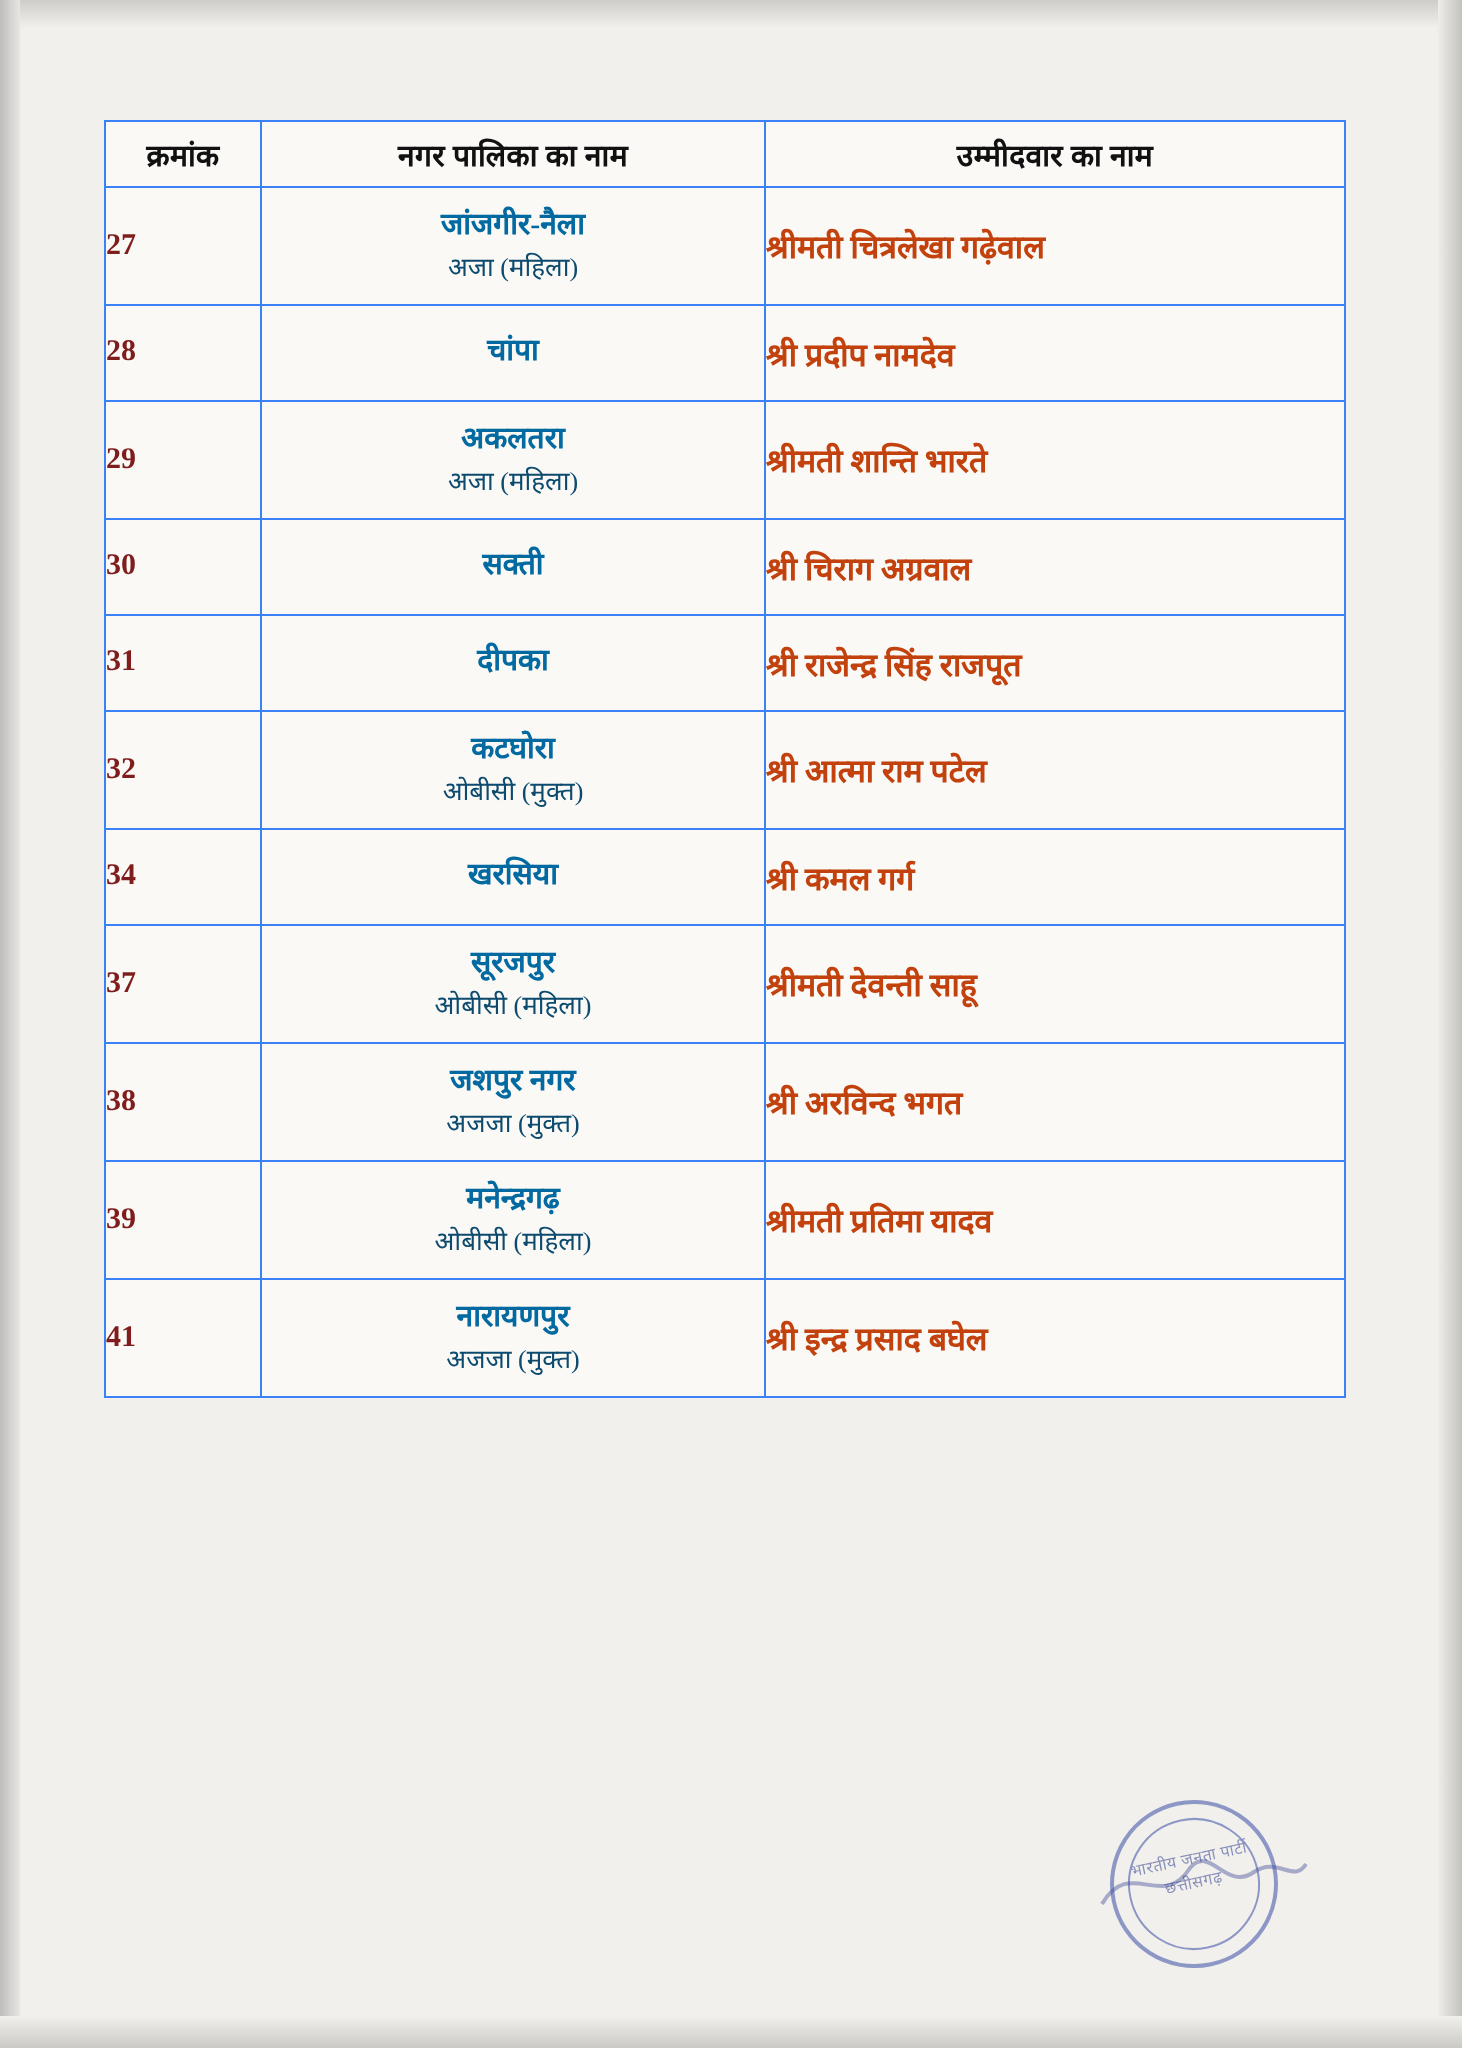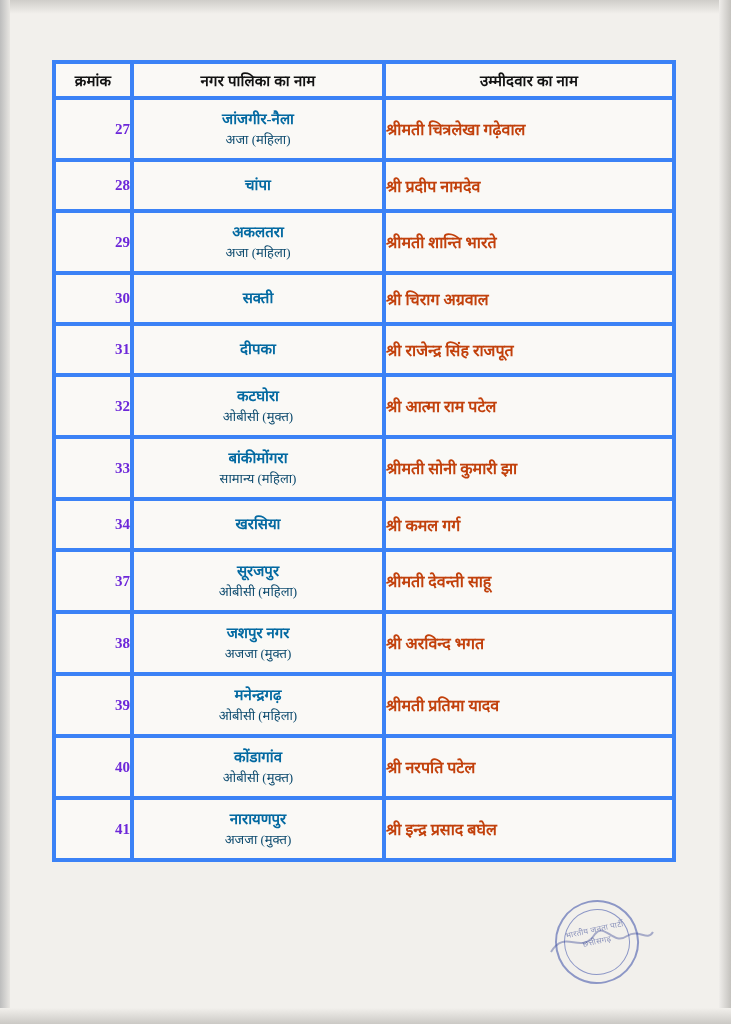--- a/index.html
+++ b/index.html
@@ -50,40 +50,40 @@
     top: 60px;
     width: 620px;
   }
   table.list {
     border-collapse: collapse;
     width: 620px;
     table-layout: fixed;
     background: #faf9f6;
   }
   table.list th, table.list td {
-    border: 4px solid #3b82f6;
+    border: 1px solid #3b82f6;
     padding: 0;
     vertical-align: middle;
   }
   col.c-sn { width: 78px; }
   col.c-np { width: 252px; }
   col.c-cand { width: 290px; }
   thead th {
     height: 32px;
     font-size: 15px;
     font-weight: 700;
     text-align: center;
     color: #111;
     letter-spacing: 0.2px;
   }
   td.sn {
-    text-align: right;
+    text-align: left;
     font-size: 15px;
     font-weight: 700;
-    color: #6d28d9;
+    color: #7f1d1d;
   }
   td.np {
     text-align: center;
     padding: 7px 4px 8px 4px;
     line-height: 1.35;
   }
   td.np .name {
     font-size: 15px;
     font-weight: 700;
     color: #0369a1;
@@ -206,28 +206,20 @@
             <td class="cand">श्री राजेन्द्र सिंह राजपूत</td>
           </tr>
           <tr class="r-tall">
             <td class="sn">32</td>
             <td class="np">
               <span class="name">कटघोरा</span>
               <span class="sub">ओबीसी (मुक्त)</span>
             </td>
             <td class="cand">श्री आत्मा राम पटेल</td>
           </tr>
-          <tr class="r-tall">
-            <td class="sn">33</td>
-            <td class="np">
-              <span class="name">बांकीमोंगरा</span>
-              <span class="sub">सामान्य (महिला)</span>
-            </td>
-            <td class="cand">श्रीमती सोनी कुमारी झा</td>
-          </tr>
           <tr class="r-short">
             <td class="sn">34</td>
             <td class="np">
               <span class="name">खरसिया</span>
             </td>
             <td class="cand">श्री कमल गर्ग</td>
           </tr>
           <tr class="r-tall">
             <td class="sn">37</td>
             <td class="np">
@@ -244,28 +236,20 @@
             </td>
             <td class="cand">श्री अरविन्द भगत</td>
           </tr>
           <tr class="r-tall">
             <td class="sn">39</td>
             <td class="np">
               <span class="name">मनेन्द्रगढ़</span>
               <span class="sub">ओबीसी (महिला)</span>
             </td>
             <td class="cand">श्रीमती प्रतिमा यादव</td>
-          </tr>
-          <tr class="r-tall">
-            <td class="sn">40</td>
-            <td class="np">
-              <span class="name">कोंडागांव</span>
-              <span class="sub">ओबीसी (मुक्त)</span>
-            </td>
-            <td class="cand">श्री नरपति पटेल</td>
           </tr>
           <tr class="r-tall">
             <td class="sn">41</td>
             <td class="np">
               <span class="name">नारायणपुर</span>
               <span class="sub">अजजा (मुक्त)</span>
             </td>
             <td class="cand">श्री इन्द्र प्रसाद बघेल</td>
           </tr>
         </tbody>

